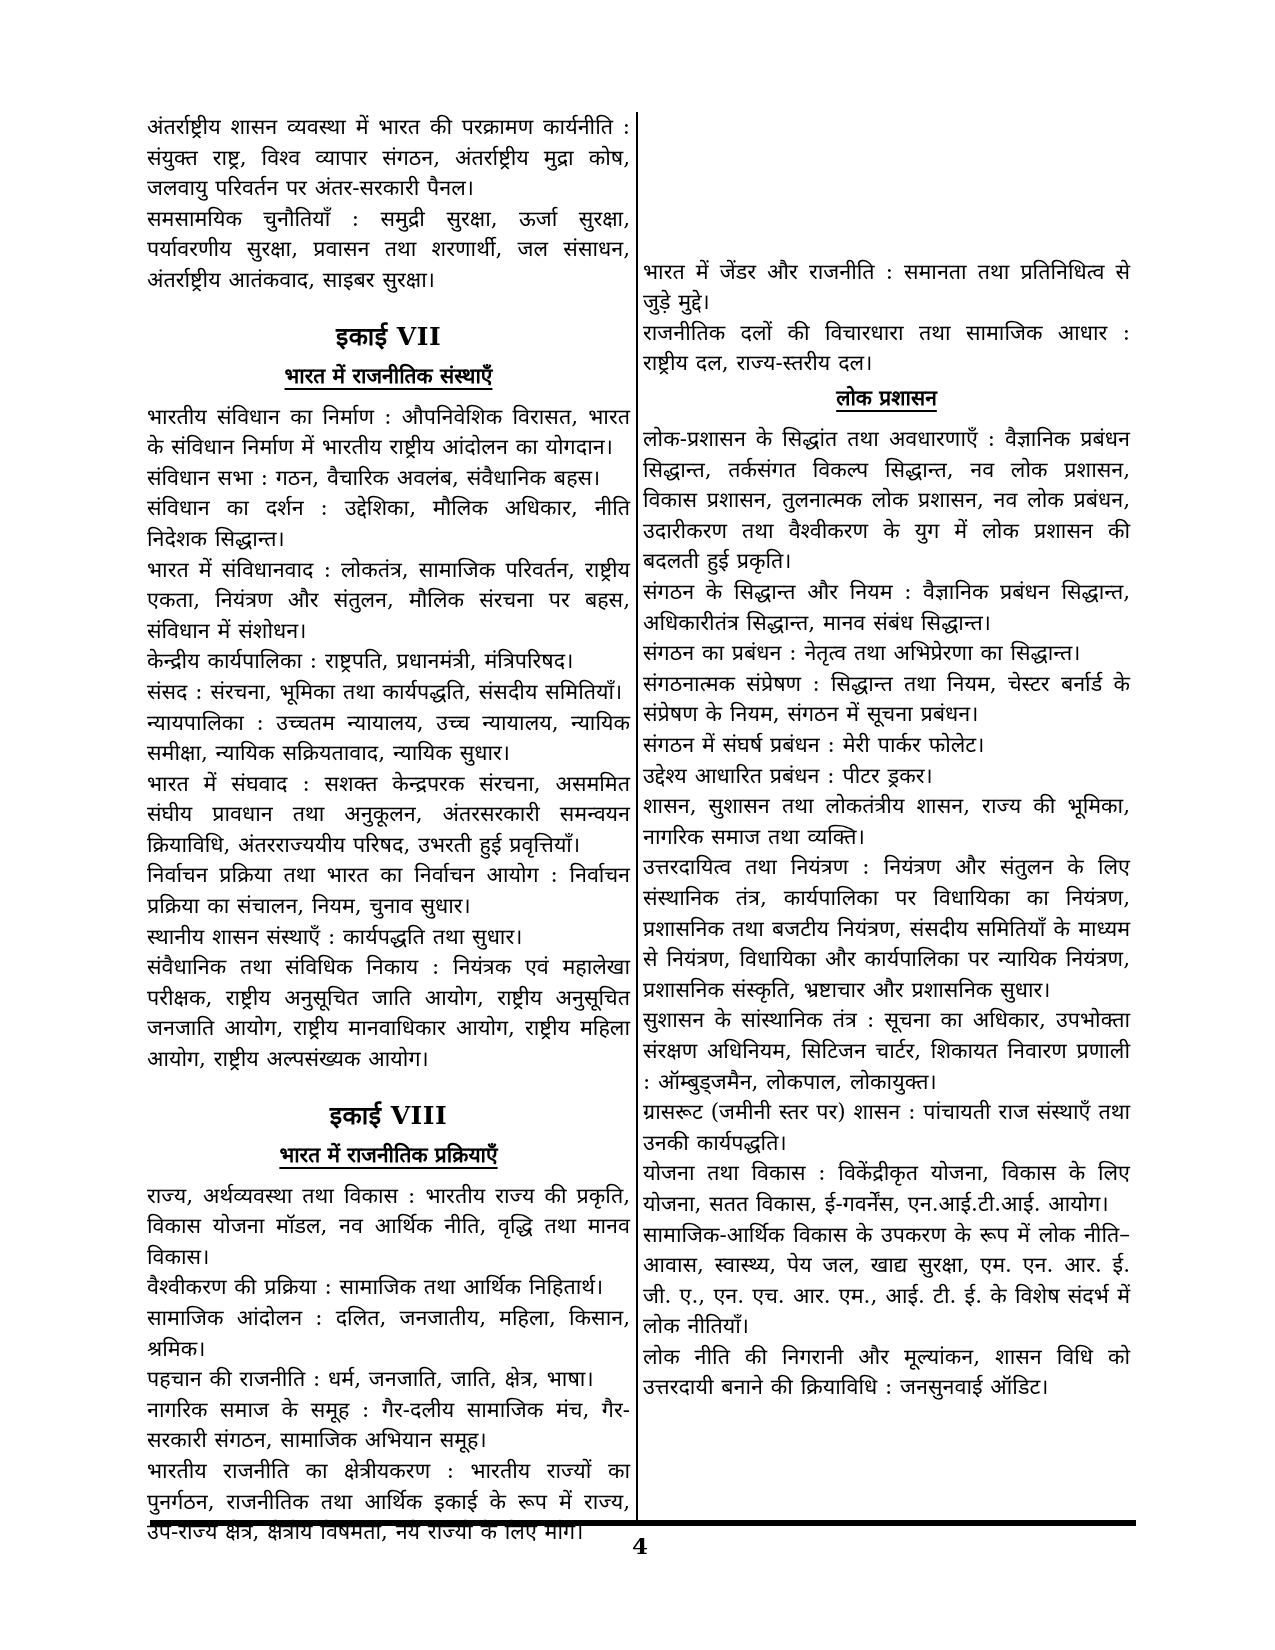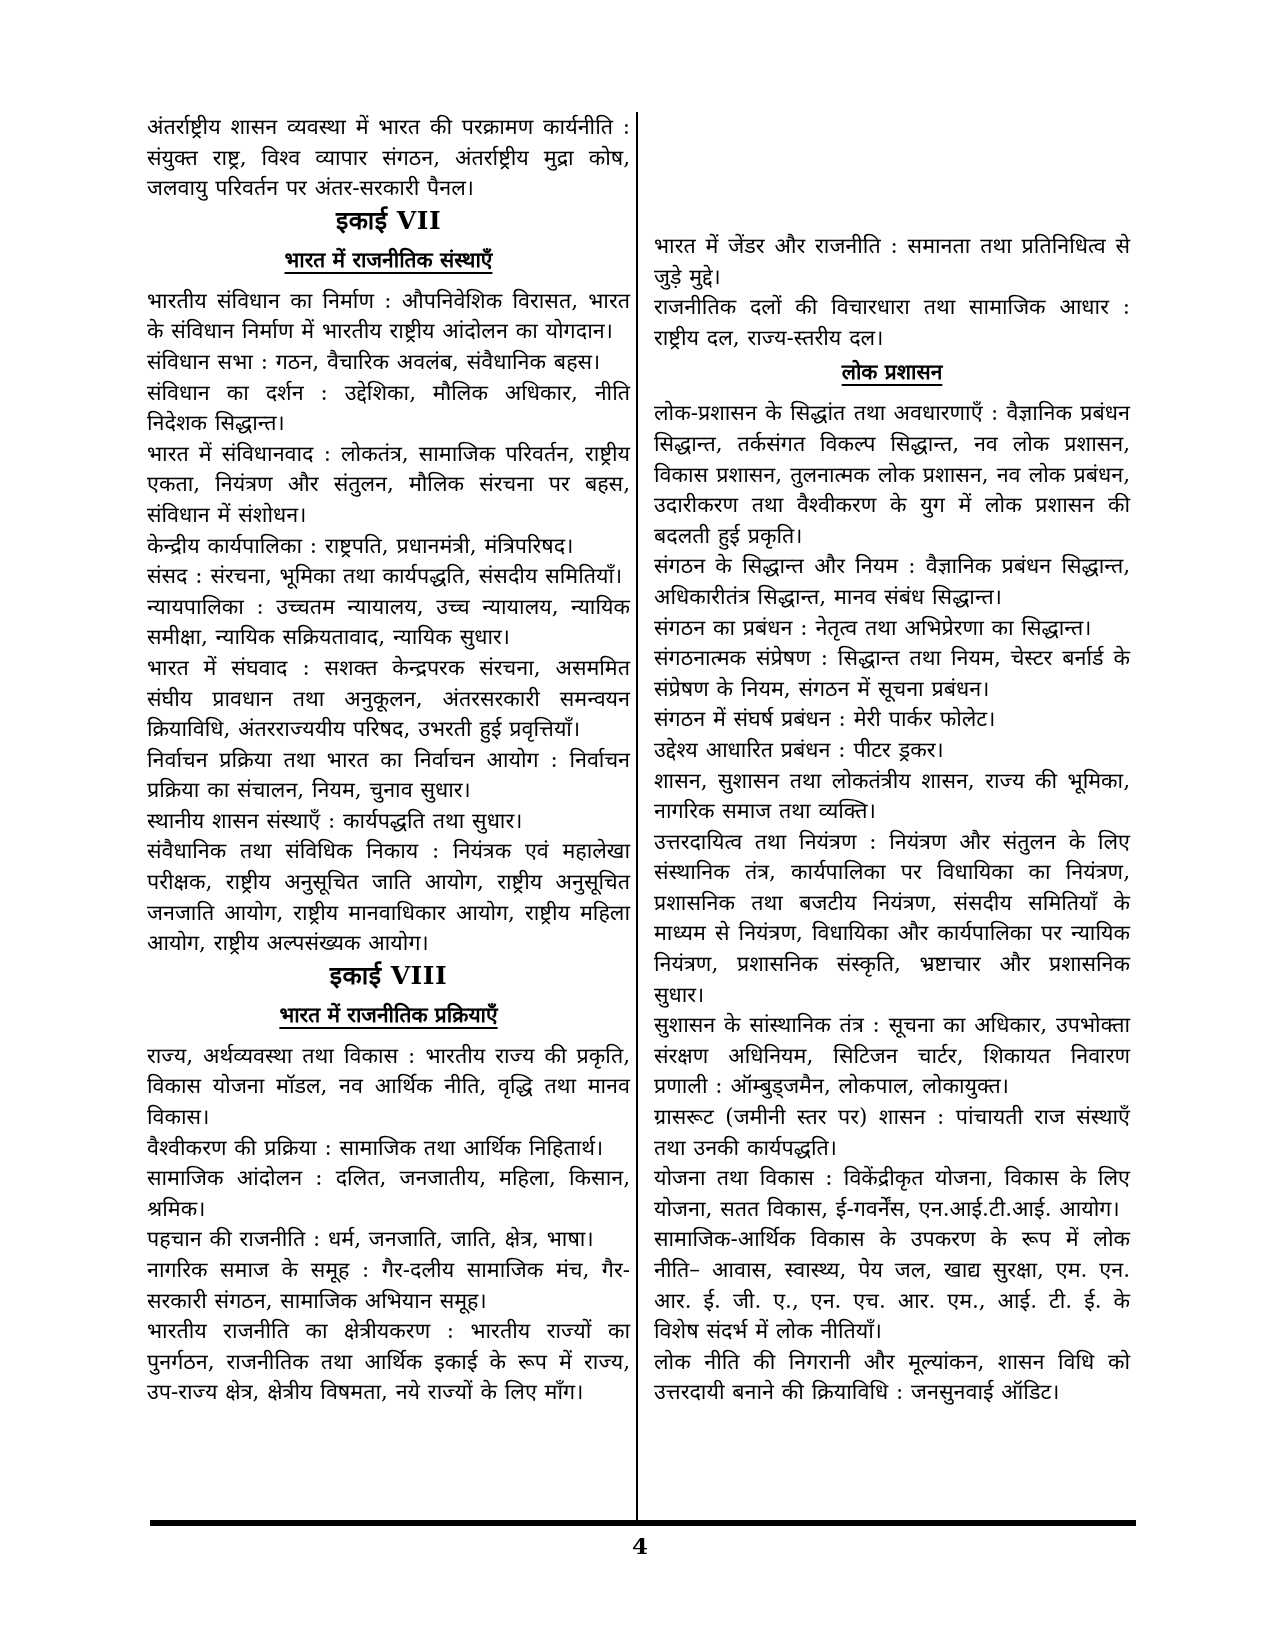--- a/index.html
+++ b/index.html
@@ -16,46 +16,46 @@
     color: #000000;
     font-family: "DejaVu Serif", "Liberation Serif", serif;
     overflow: hidden;
   }
   .columns {
     position: absolute;
     top: 112px;
     left: 147px;
     width: 983px;
     display: flex;
-    align-items: flex-end;
+    align-items: center;
   }
   .col {
     box-sizing: border-box;
   }
   .col-left {
     width: 492px;
     padding-right: 9px;
   }
   .col-right {
     width: 491px;
-    padding-left: 15px;
+    padding-left: 4px;
   }
   .col p.p {
     margin: 0;
     font-size: 21.5px;
     line-height: 30.6px;
     text-align: justify;
     word-spacing: 1px;
   }
   .col .unit {
     font-size: 25px;
     font-weight: bold;
     text-align: center;
     line-height: 33px;
-    margin: 0 0 4px 0;
+    margin: 24px 0 4px 0;
     letter-spacing: 0.5px;
   }
   .col .title {
     font-size: 21px;
     font-weight: bold;
     text-align: center;
     line-height: 38px;
     margin: 0 0 7px 0;
     text-decoration: underline;
     text-underline-offset: 5px;
@@ -87,20 +87,21 @@
     font-weight: bold;
   }
 </style>
 </head>
 <body>
 
 <div class="sheet">
   <div class="columns">
     <div class="col col-left">
         <p class="p">अंतर्राष्ट्रीय शासन व्यवस्था में भारत की परक्रामण कार्यनीति : संयुक्त राष्ट्र, विश्व व्यापार संगठन, अंतर्राष्ट्रीय मुद्रा कोष, जलवायु परिवर्तन पर अंतर-सरकारी पैनल।</p>
+        <p class="p">समसामयिक चुनौतियाँ : समुद्री सुरक्षा, ऊर्जा सुरक्षा, पर्यावरणीय सुरक्षा, प्रवासन तथा शरणार्थी, जल संसाधन, अंतर्राष्ट्रीय आतंकवाद, साइबर सुरक्षा।</p>
         <div class="unit">इकाई VII</div>
         <div class="title">भारत में राजनीतिक संस्थाएँ</div>
         <p class="p">भारतीय संविधान का निर्माण : औपनिवेशिक विरासत, भारत के संविधान निर्माण में भारतीय राष्ट्रीय आंदोलन का योगदान।</p>
         <p class="p">संविधान सभा : गठन, वैचारिक अवलंब, संवैधानिक बहस।</p>
         <p class="p">संविधान का दर्शन : उद्देशिका, मौलिक अधिकार, नीति निदेशक सिद्धान्त।</p>
         <p class="p">भारत में संविधानवाद : लोकतंत्र, सामाजिक परिवर्तन, राष्ट्रीय एकता, नियंत्रण और संतुलन, मौलिक संरचना पर बहस, संविधान में संशोधन।</p>
         <p class="p">केन्द्रीय कार्यपालिका : राष्ट्रपति, प्रधानमंत्री, मंत्रिपरिषद।</p>
         <p class="p">संसद : संरचना, भूमिका तथा कार्यपद्धति, संसदीय समितियाँ।</p>
         <p class="p">न्यायपालिका : उच्चतम न्यायालय, उच्च न्यायालय, न्यायिक समीक्षा, न्यायिक सक्रियतावाद, न्यायिक सुधार।</p>
         <p class="p">भारत में संघवाद : सशक्त केन्द्रपरक संरचना, असममित संघीय प्रावधान तथा अनुकूलन, अंतरसरकारी समन्वयन क्रियाविधि, अंतरराज्ययीय परिषद, उभरती हुई प्रवृत्तियाँ।</p>

